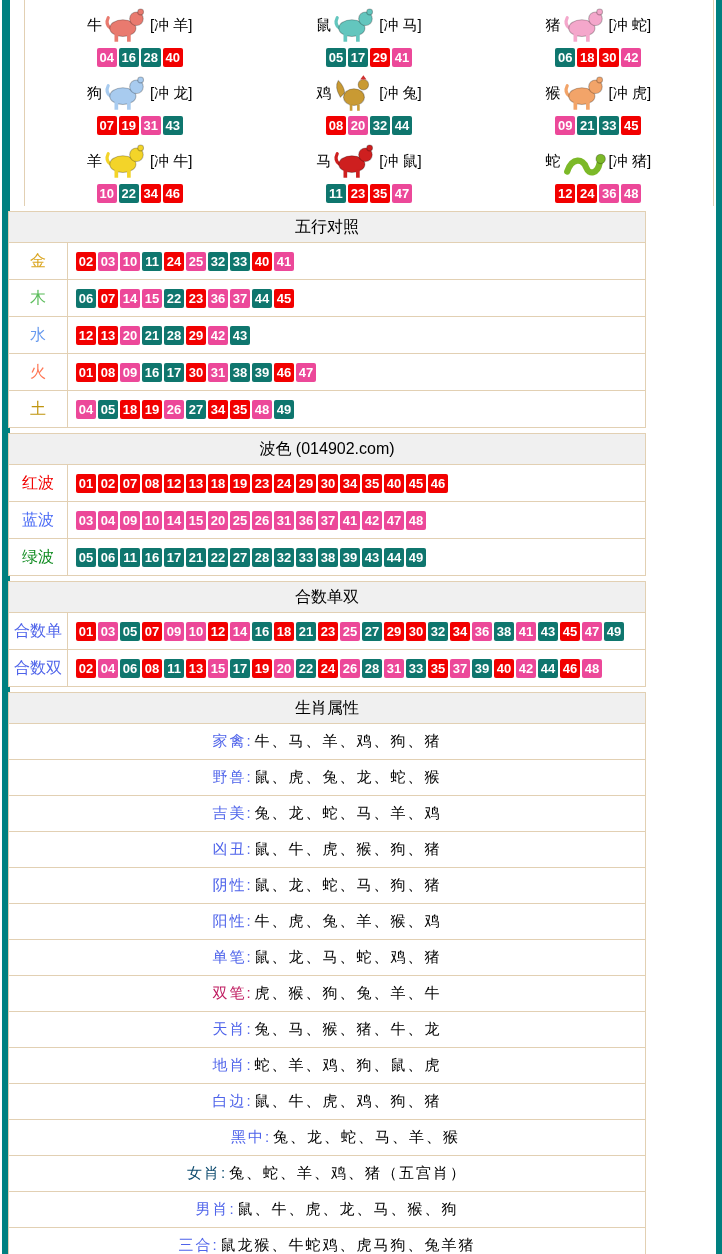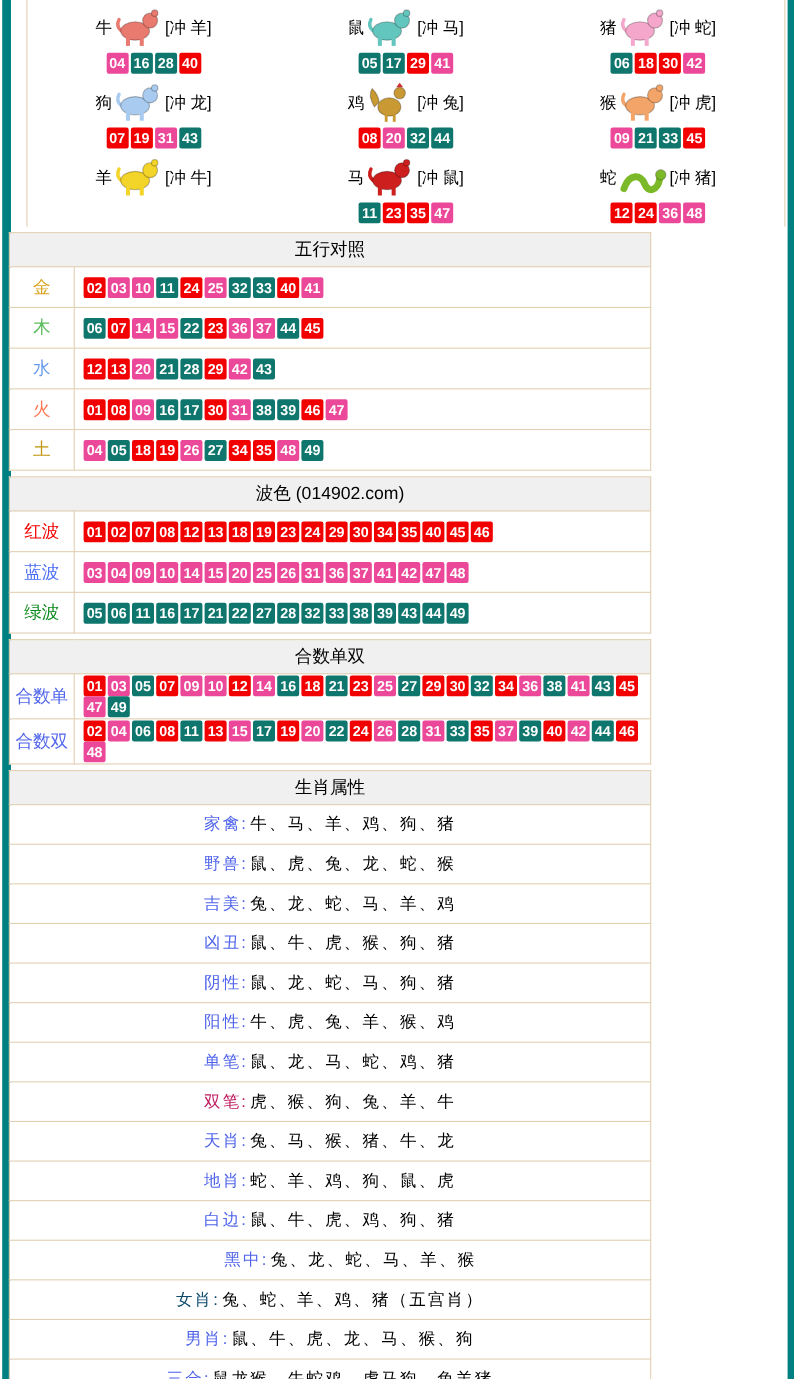--- a/index.html
+++ b/index.html
@@ -21,21 +21,21 @@
 
   
   .tile{display:inline-block;width:20px;height:19px;line-height:19px;border-radius:2px;
         color:#fff;font-weight:bold;font-size:13px;text-align:center;margin:0 1px;
         vertical-align:middle;}
   .t-red{background:#F20000;}
   .t-blue{background:#ec4899;}
   .t-green{background:#0f766e;}
 
   
-  table.sec{border-collapse:collapse;width:584px;margin:0 0 5px 0;table-layout:auto;}
+  table.sec{border-collapse:collapse;width:638px;margin:0 0 5px 0;table-layout:auto;}
   table.sec th{background:#F0F0F0;border:1px solid #E2D0B3;font-weight:normal;
                font-size:16px;height:28px;color:#000;}
   table.sec td{border:1px solid #E2D0B3;height:34px;background:#fff;}
   td.lbl{width:56px;text-align:center;font-size:16px;white-space:nowrap;}
   td.nums{padding-left:7px;}
 
   
   table.sx td{height:33px;text-align:center;font-size:15px;letter-spacing:2px;}
   .sx-lbl{margin-right:2px;}
   .sx-val{color:#000;}
@@ -145,20 +145,21 @@
             <span class="zimg"><svg width="46" height="38" viewBox="0 0 44 36">
                 <path d="M7 21 Q2 17 5 11" stroke="#F3D429" stroke-width="3" fill="none" stroke-linecap="round"></path>
                 <ellipse cx="19" cy="21" rx="12.5" ry="8" fill="#F3D429" stroke="rgba(0,0,0,0.25)"></ellipse>
                 <rect x="11" y="26" width="3.5" height="8" fill="#F3D429"></rect>
                 <rect x="23" y="26" width="3.5" height="8" fill="#F3D429"></rect>
                 <circle cx="32" cy="12" r="6.5" fill="#F3D429" stroke="rgba(0,0,0,0.25)"></circle>
                 <circle cx="36" cy="5.5" r="2.8" fill="#F3D429" stroke="rgba(0,0,0,0.25)"></circle>
               </svg></span>
             <span>[冲 牛]</span>
           </div>
+          <div class="znums"><span class="tile t-blue">10</span><span class="tile t-green">22</span><span class="tile t-red">34</span><span class="tile t-red">46</span></div>
         </div>
         <div class="zcell">
           <div class="zname">
             <span>马</span>
             <span class="zimg"><svg width="46" height="38" viewBox="0 0 44 36">
                 <path d="M7 21 Q2 17 5 11" stroke="#CE1F1F" stroke-width="3" fill="none" stroke-linecap="round"></path>
                 <ellipse cx="19" cy="21" rx="12.5" ry="8" fill="#CE1F1F" stroke="rgba(0,0,0,0.25)"></ellipse>
                 <rect x="11" y="26" width="3.5" height="8" fill="#CE1F1F"></rect>
                 <rect x="23" y="26" width="3.5" height="8" fill="#CE1F1F"></rect>
                 <circle cx="32" cy="12" r="6.5" fill="#CE1F1F" stroke="rgba(0,0,0,0.25)"></circle>

